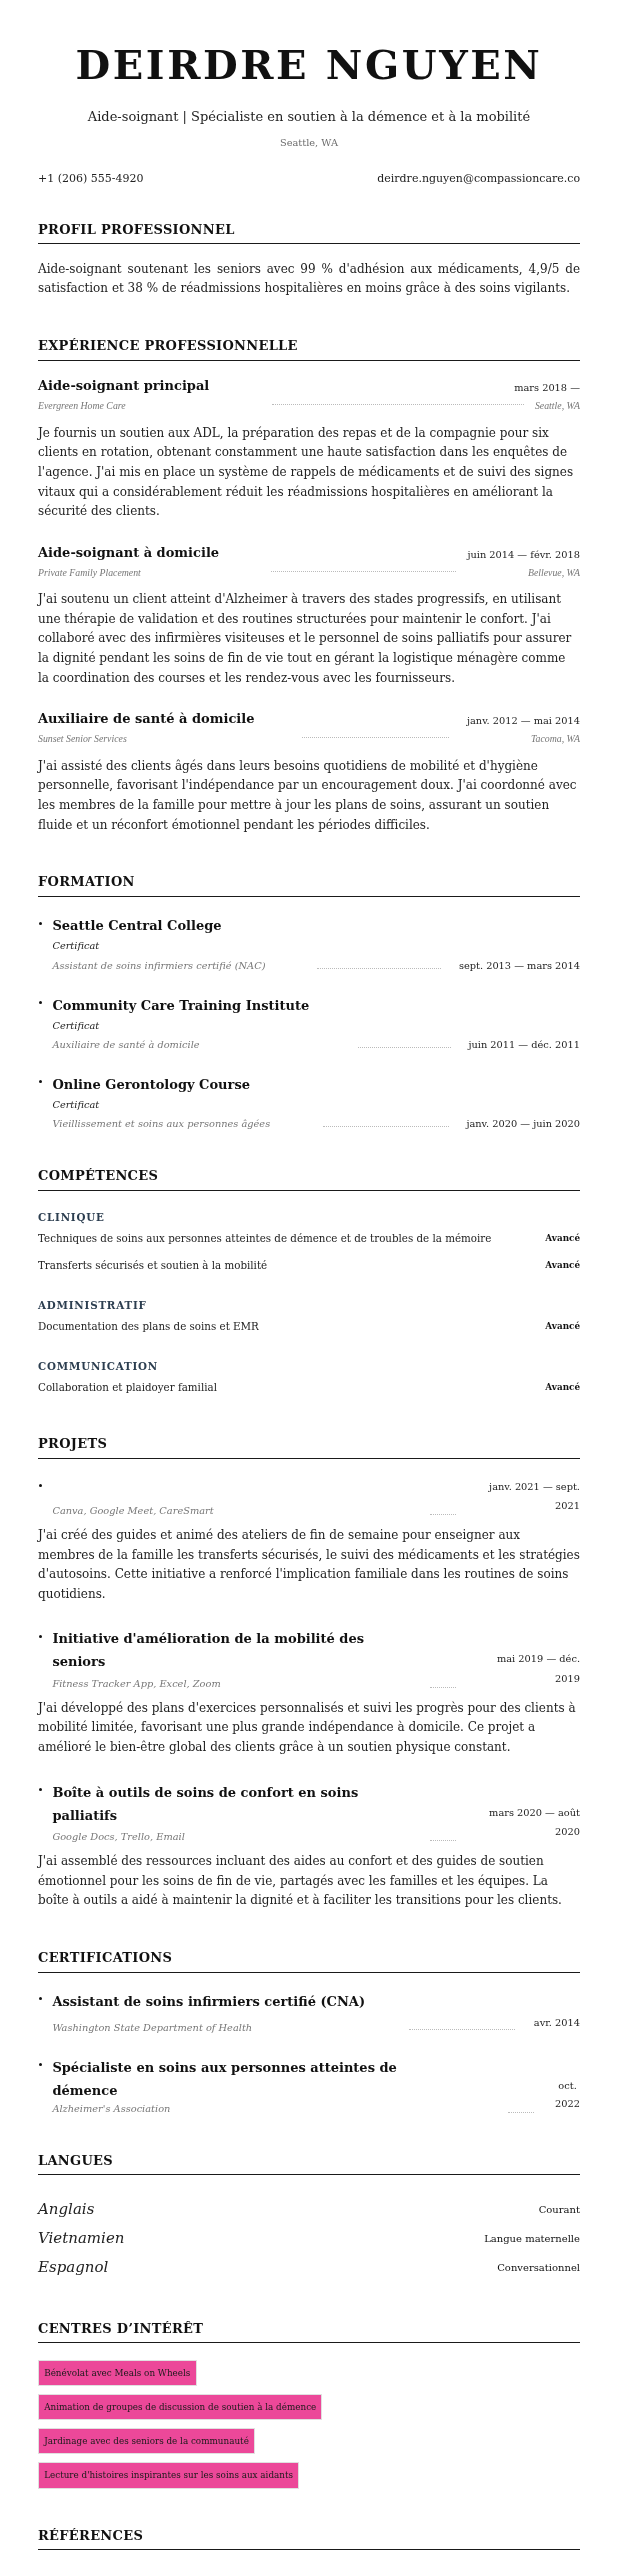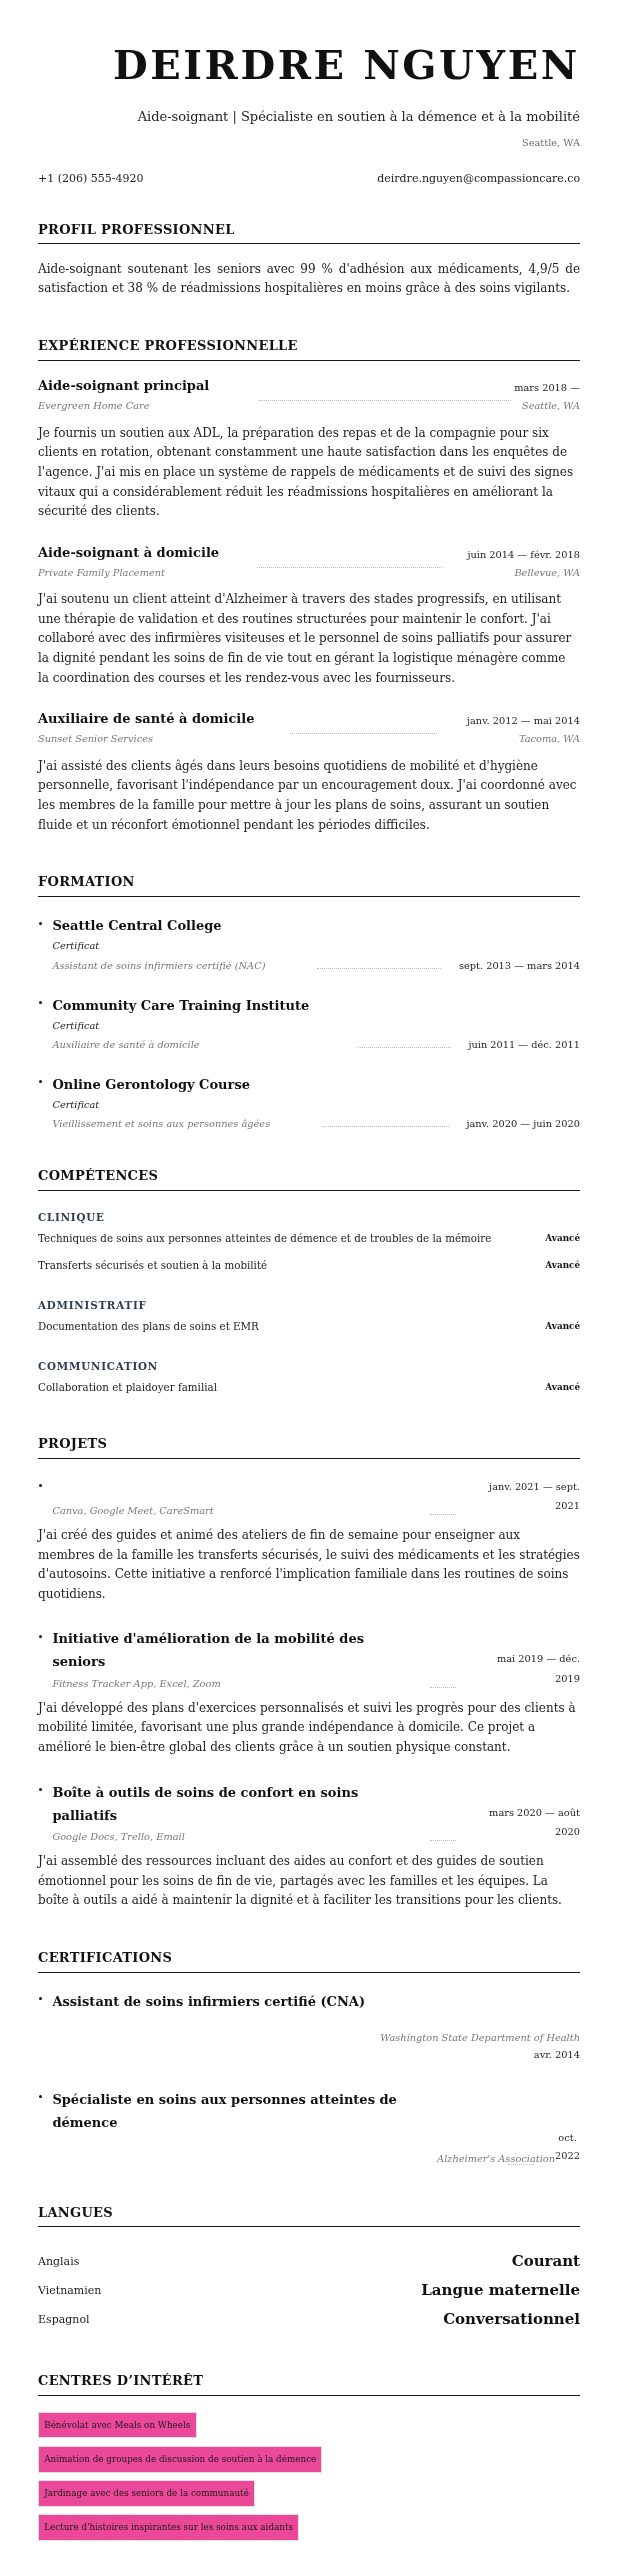--- a/index.html
+++ b/index.html
@@ -6,21 +6,21 @@
     html, body { background: #ffffff; }
     body {
       width: 618px;
       font-family: "DejaVu Serif", serif;
       color: #1a1a1a;
       font-size: 10.3px;
     }
     .page { padding: 39px 38px 31px 38px; }
 
     
-    .header { text-align: right; }
+    .header { text-align: center; }
     .name {
       font-size: 40px;
       font-weight: bold;
       letter-spacing: 2.6px;
       line-height: 1;
       margin-top: 6.2px;
       color: #111;
     }
     .title {
       font-size: 13px;
@@ -72,22 +72,23 @@
       color: #111;
     }
     .dates {
       font-size: 9.8px;
       color: #222;
       text-align: right;
       white-space: nowrap;
     }
     .sub-row {
       display: flex;
-      align-items: flex-start;
+      align-items: center;
       margin-top: 7.2px;
+      font-family: Liberation Serif, serif;
     }
     .muted-italic {
       font-style: italic;
       color: #777;
       font-size: 9.8px;
       white-space: nowrap;
     }
     .leader {
       flex: 1;
       border-bottom: 0.5px dotted #bbb;
@@ -182,33 +183,33 @@
     .proj-leader {
       width: 26px;
       border-bottom: 0.5px dotted #bbb;
       margin-left: auto;
       margin-right: 31px;
       margin-bottom: 1px;
     }
     .project .para { margin-top: 10.3px; margin-left: -14.4px; }
 
     
-    .cert-row { display: flex; align-items: flex-end; margin-top: 19px; flex-direction: column; }
+    .cert-row { display: flex; align-items: flex-end; margin-top: 1px; }
     .cert-dates { font-size: 9.8px; color: #222; text-align: center; line-height: 18.5px; }
 
     
     .lang-list { margin-top: 19.6px; }
     .lang-row {
       display: flex;
       justify-content: space-between;
       align-items: center;
       height: 29px;
     }
-    .lang-name { font-size: 11px; color: #222; }
-    .lang-level { font-size: 15px; font-weight: bold; color: #111; }
+    .lang-name { font-size: 15px; color: #222; font-style: italic; }
+    .lang-level { font-size: 10px; font-weight: normal; color: #111; }
 
     
     .tags { margin-top: 16.5px; display: flex; flex-direction: column; align-items: flex-start; gap: 7.7px; }
     .tag {
       background: #ec4899;
       border: 1px solid #e0e0e0;
       padding: 7.2px 5.2px 7.2px 5.2px;
       font-size: 8.8px;
       color: #1a1a1a;
     }

